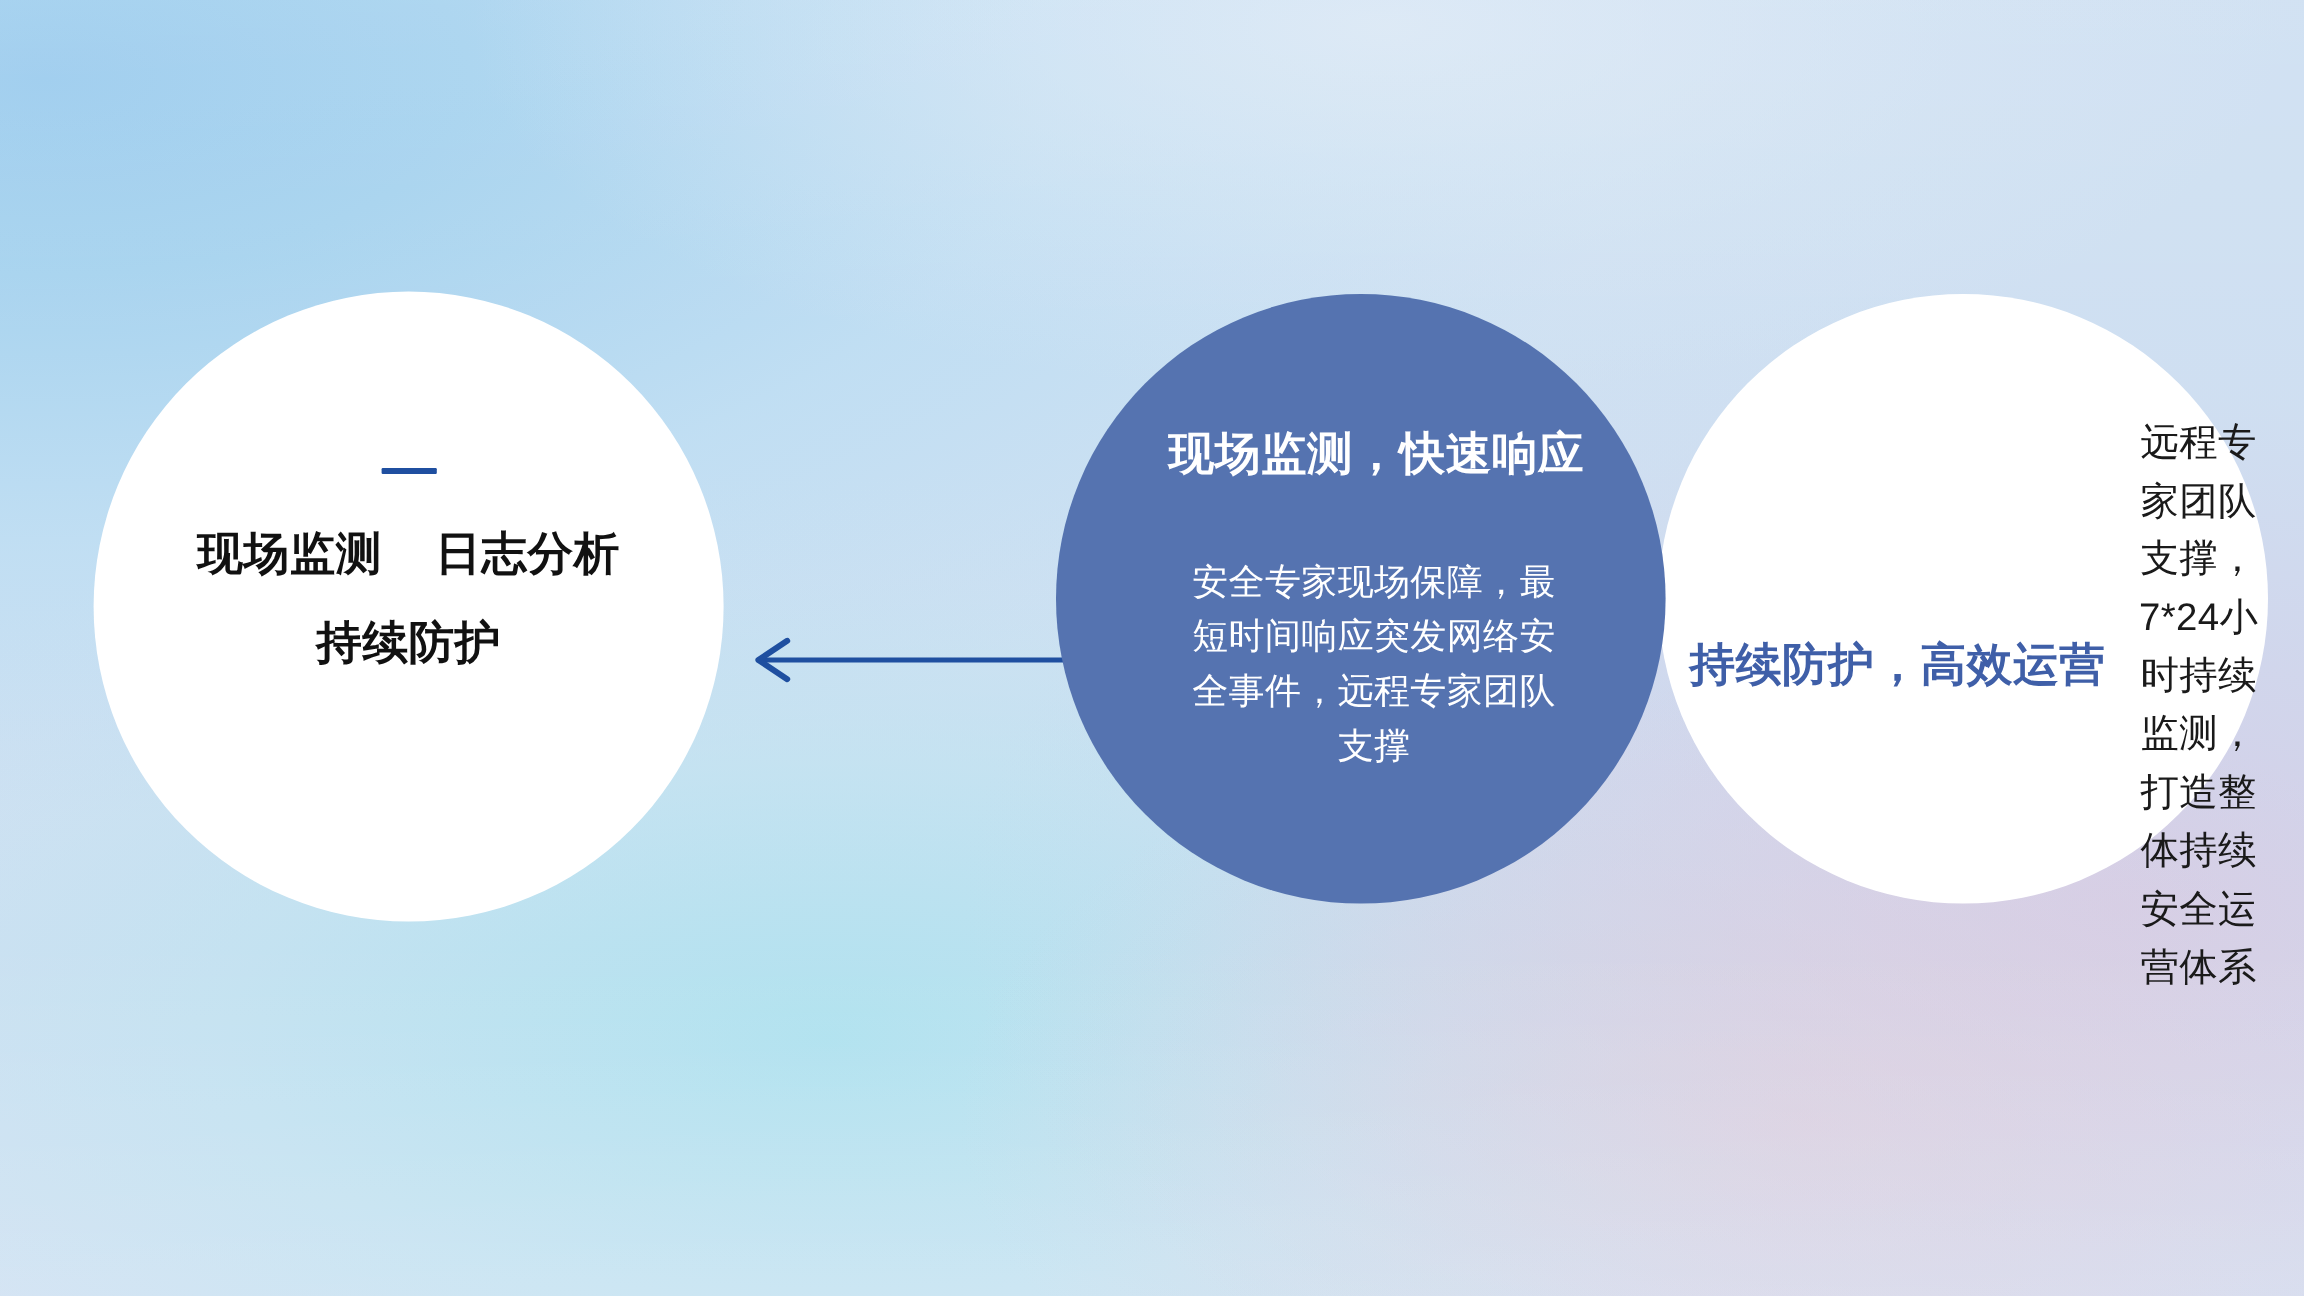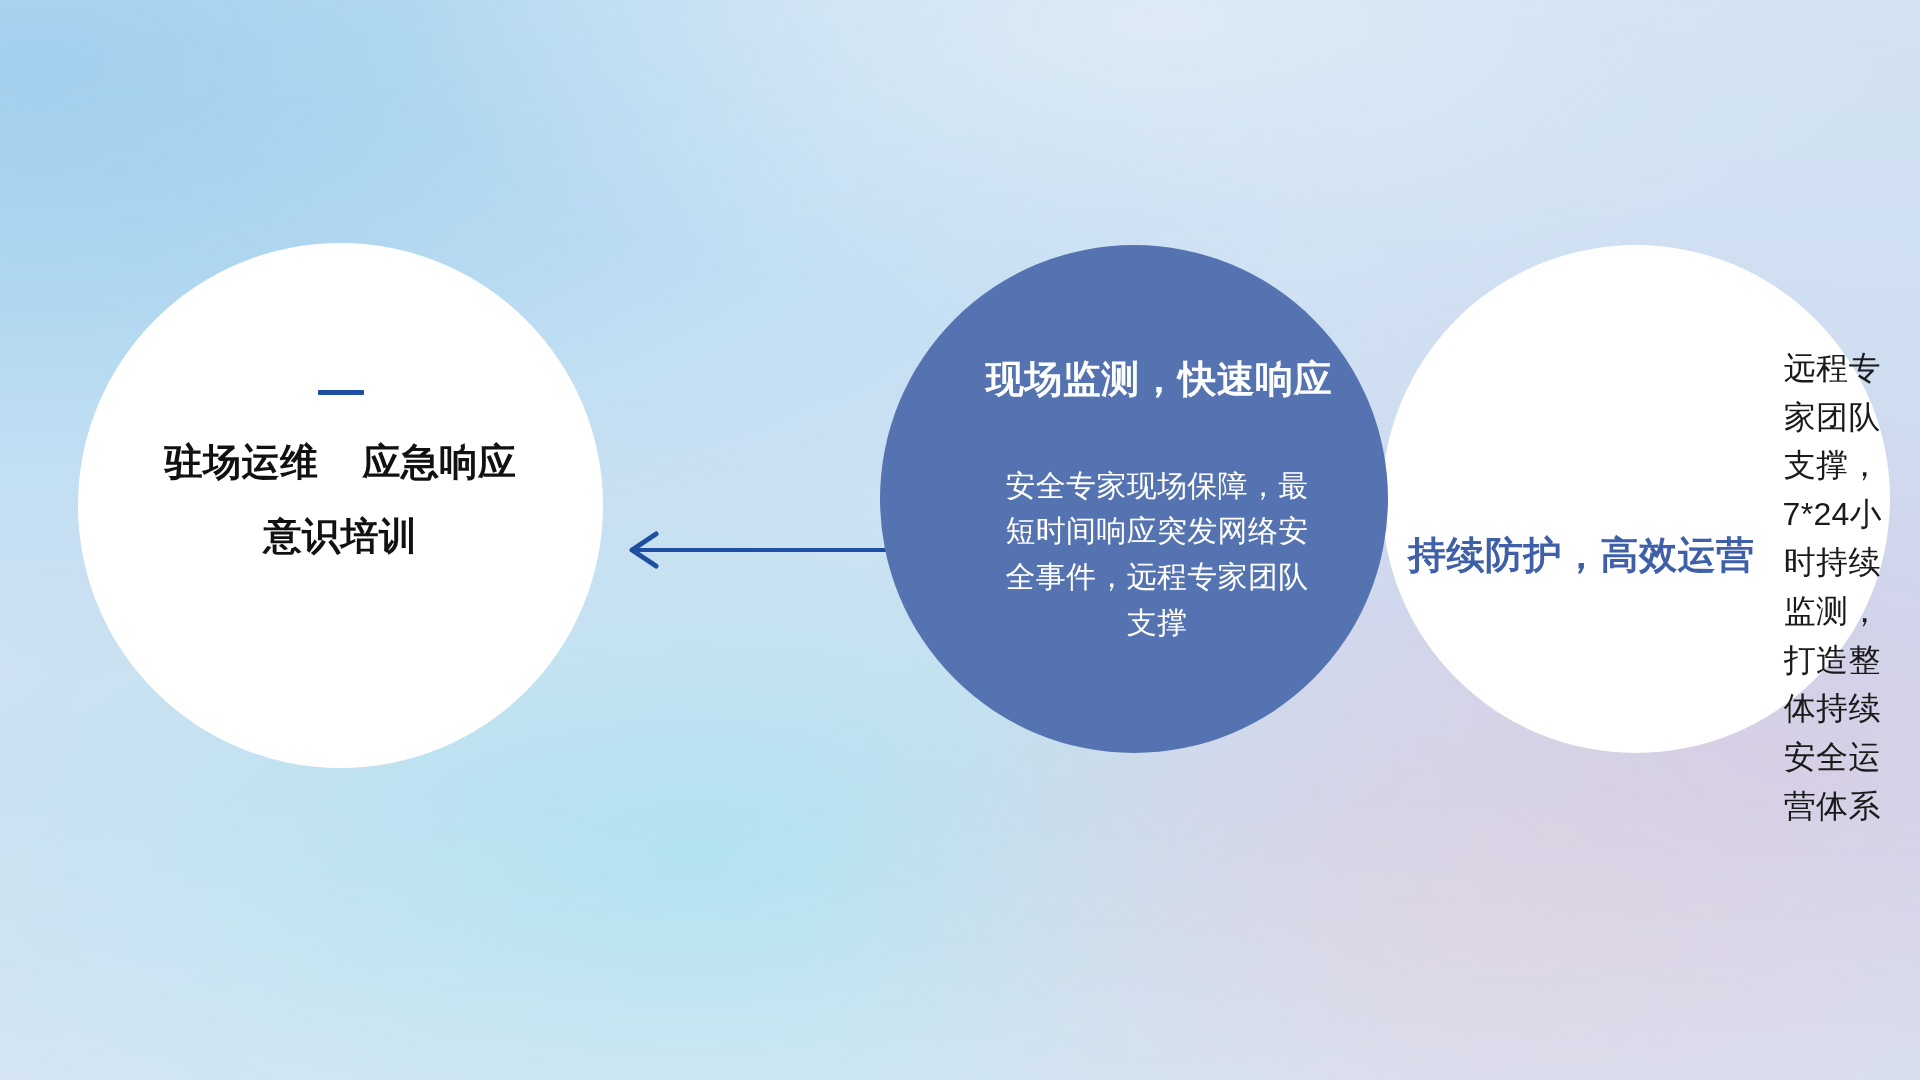--- a/index.html
+++ b/index.html
@@ -121,21 +121,21 @@
     letter-spacing: 0.5px;
     line-height: 1.0;
     margin-bottom: 36px;
     white-space: pre;
   }
   .left-line:last-child { margin-bottom: 0; }
 
   
   .mid-inner {
     position: absolute;
-    left: 12px;
+    left: 0;
     top: 0;
     width: 100%;
     height: 100%;
     display: flex;
     flex-direction: column;
     align-items: center;
     padding-top: 114px;
     box-sizing: border-box;
   }
   .mid-title {
@@ -217,22 +217,22 @@
   <div class="bg-l6"></div>
 
   <svg id="flow-arrow" viewBox="0 0 300 60">
     <line x1="300" y1="30" x2="26" y2="30" stroke="#1f4fa0" stroke-width="4"></line>
     <polyline points="46,14 22,30 46,46" fill="none" stroke="#1f4fa0" stroke-width="5" stroke-linecap="round" stroke-linejoin="round"></polyline>
   </svg>
 
   <div class="circle circle-white" id="circle-left">
     <div class="left-inner">
       <div class="divider-dash"></div>
-      <div class="left-line">驻场运维    应急响应</div>
-      <div class="left-line">意识培训</div>
+      <div class="left-line">现场监测    日志分析</div>
+      <div class="left-line">持续防护</div>
     </div>
   </div>
 
   <div class="circle circle-white" id="circle-right">
     <div class="right-inner">
       <div class="right-title">持续防护，高效运营</div>
       <div class="right-body">远程专家团队支撑，7*24小时持续监测，打造整体持续安全运营体系</div>
     </div>
   </div>
 

